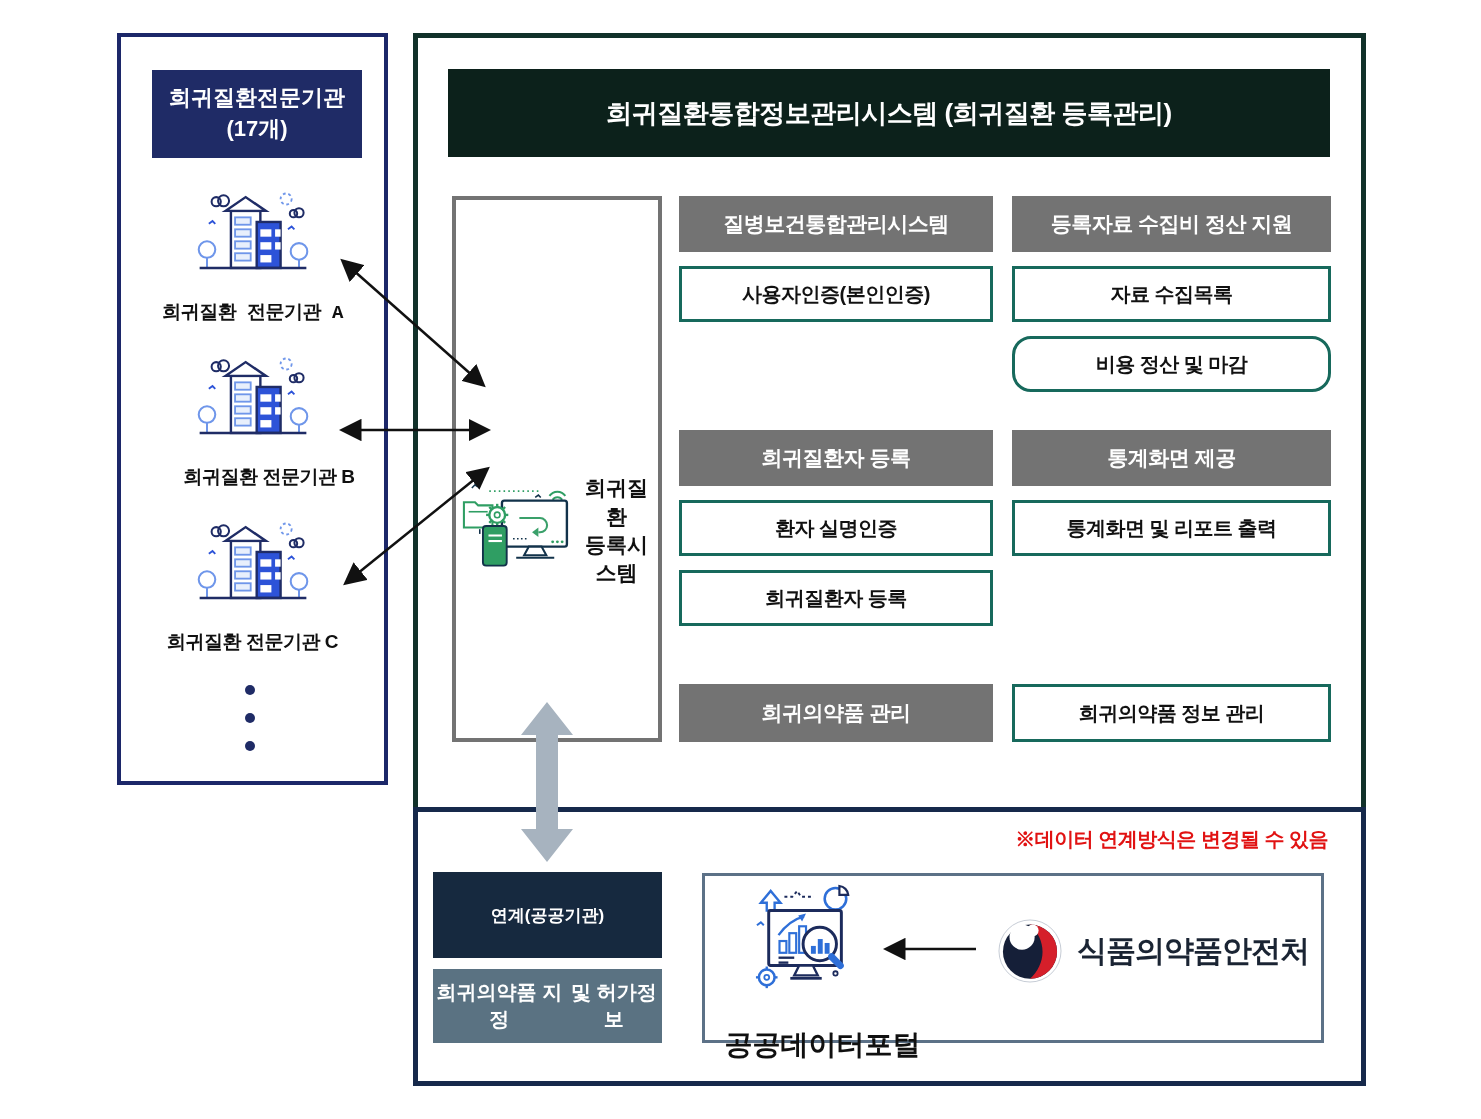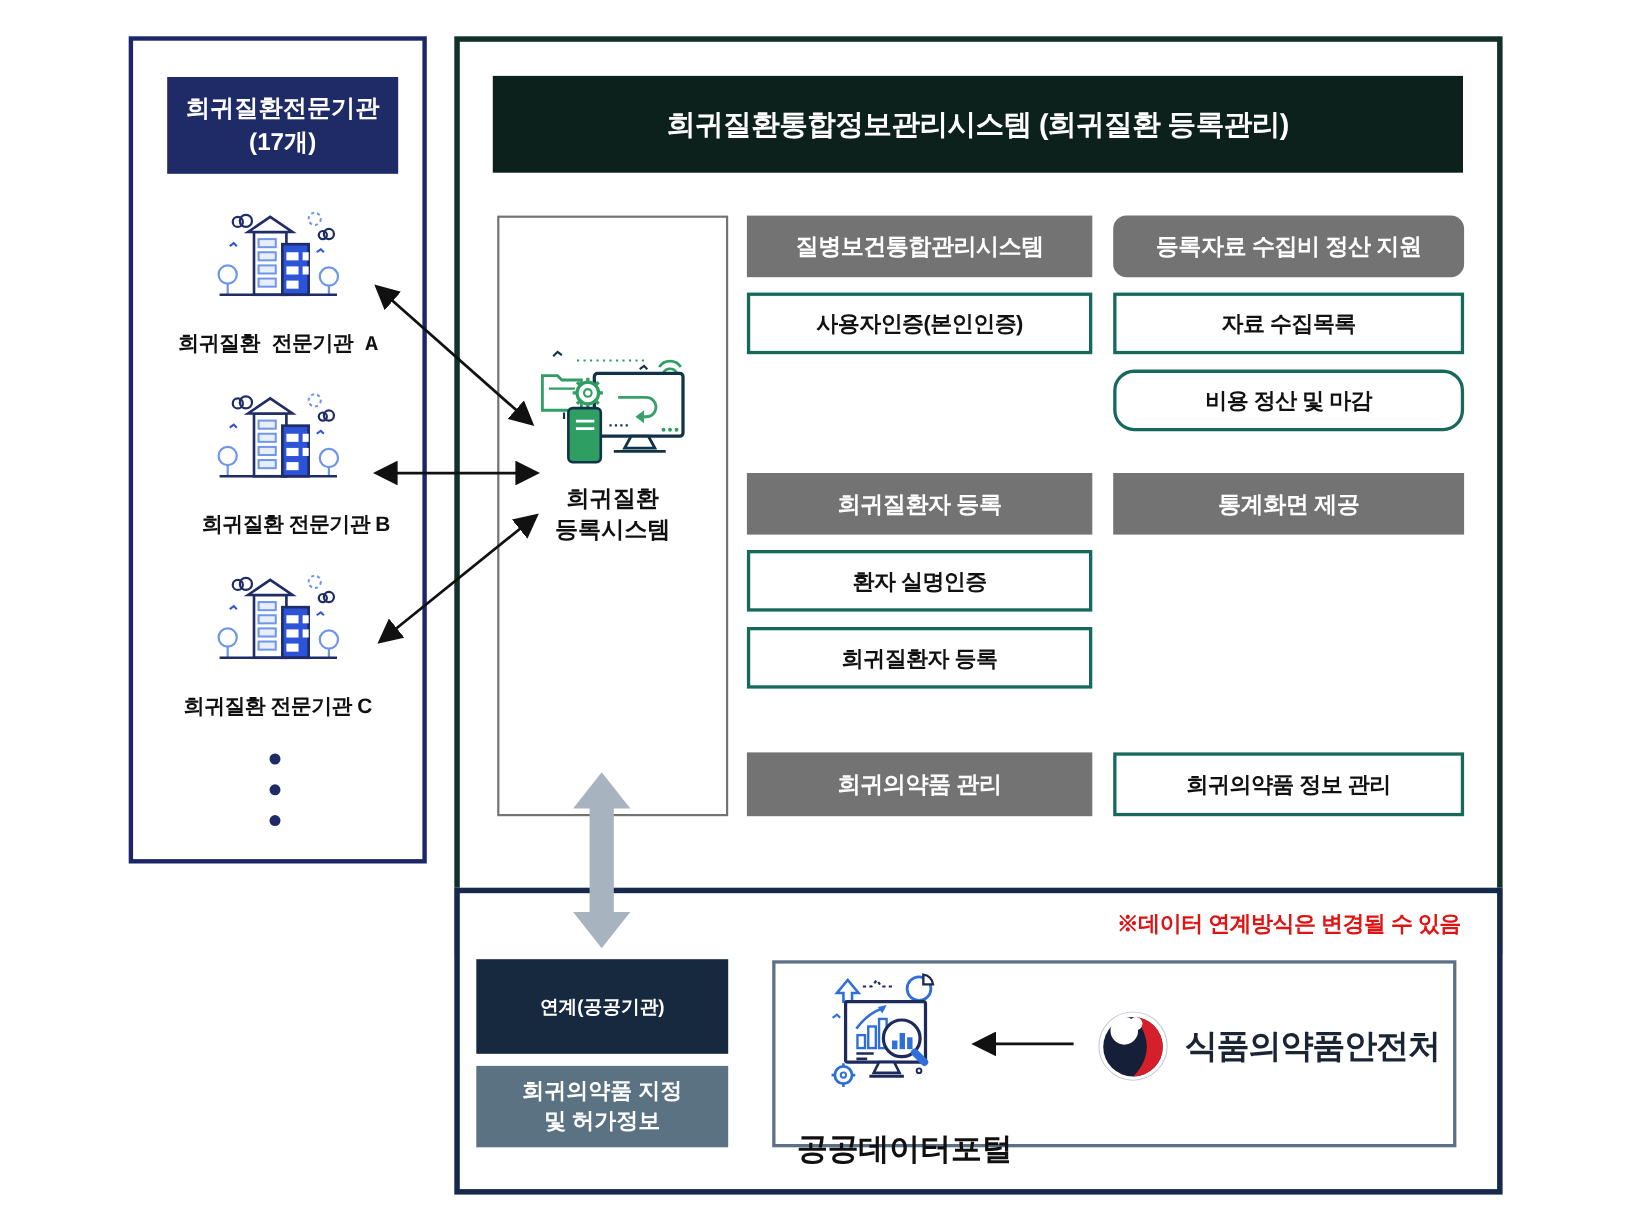--- a/index.html
+++ b/index.html
@@ -13,33 +13,33 @@
   .left-header{left:31px;top:33px;width:210px;height:88px;background:#1f2b66;color:#fff;
                font-size:22px;font-weight:bold;line-height:1.4;flex-direction:column;}
   .inst{left:0;width:100%;text-align:center;}
   .inst-label{left:0;width:100%;text-align:center;font-size:19px;font-weight:600;color:#101010;letter-spacing:-0.5px;}
   .dot{width:10px;height:10px;border-radius:50%;background:#1f2b66;}
 
   
   .main-panel{left:413px;top:33px;width:953px;height:835px;border:5px solid #11312a;background:#fff;}
   .main-header{left:30px;top:31px;width:882px;height:88px;background:#0c211b;color:#fff;
                font-size:26px;font-weight:bold;letter-spacing:-0.5px;}
-  .registry-box{left:34px;top:158px;width:210px;height:546px;border:2px solid #737373;background:#fff;
-                display:flex;flex-direction:column;align-items:center;padding-top:114px;}
+  .registry-box{left:34px;top:158px;width:210px;height:546px;border:4px solid #737373;background:#fff;
+                display:flex;align-items:center;padding-top:114px;}
   .registry-label{margin-top:10px;text-align:center;font-size:21px;font-weight:600;color:#101010;line-height:1.35;}
   .ghead{background:#737373;color:#fff;font-size:21px;font-weight:bold;height:56px;letter-spacing:-0.5px;}
   .gitem{background:#fff;border:3px solid #17695c;color:#111;font-size:20px;font-weight:600;height:56px;letter-spacing:-0.5px;}
   .c1{left:261px;width:314px;} .c2{left:594px;width:319px;}
 
   
   .bottom-panel{left:413px;top:807px;width:953px;height:279px;border:5px solid #16294b;background:#fff;}
   .note{top:14px;right:33px;color:#e11212;font-size:20px;font-weight:bold;letter-spacing:-0.5px;}
   .link-header{left:15px;top:60px;width:229px;height:86px;background:#16293f;color:#fff;font-size:17px;font-weight:bold;}
   .link-item{left:15px;top:157px;width:229px;height:74px;background:#5a7282;color:#fff;font-size:20px;
-             font-weight:600;line-height:1.35;flex-direction:column;}
+             font-weight:600;line-height:1.35;flex-direction:row;}
   .portal-box{left:284px;top:61px;width:622px;height:170px;border:3px solid #5c7187;background:#fff;}
   .portal-icon{left:48px;top:8px;}
   .portal-label{left:10px;top:136px;width:215px;text-align:center;font-size:28px;font-weight:600;color:#101010;margin-top:14px;}
   .agency{left:292px;top:42px;display:flex;align-items:center;gap:14px;}
   .agency-label{font-size:30px;font-weight:bold;color:#1a2433;letter-spacing:-1px;}
 
   .overlay{position:absolute;left:0;top:0;z-index:6;pointer-events:none;}
 </style>
 </head>
 <body>
@@ -195,29 +195,30 @@
       </svg>
       <div class="registry-label">
         <span style="display:block">희귀질환</span>
         <span style="display:block">등록시스템</span>
       </div>
     </div>
 
     <div class="abs flexc ghead c1" style="top:158px;">질병보건통합관리시스템</div>
     <div class="abs flexc gitem c1" style="top:228px;">사용자인증(본인인증)</div>
 
-    <div class="abs flexc ghead c2" style="top:158px;border-radius:12px;">등록자료 수집비 정산 지원</div>
+    <div class="abs flexc ghead c2" style="top:158px;">등록자료 수집비 정산 지원</div>
     <div class="abs flexc gitem c2" style="top:228px;">자료 수집목록</div>
     <div class="abs flexc gitem c2" style="top:298px;border-radius:19px;">비용 정산 및 마감</div>
 
     <div class="abs flexc ghead c1" style="top:392px;">희귀질환자 등록</div>
     <div class="abs flexc gitem c1" style="top:462px;">환자 실명인증</div>
     <div class="abs flexc gitem c1" style="top:532px;">희귀질환자 등록</div>
 
     <div class="abs flexc ghead c2" style="top:392px;">통계화면 제공</div>
+    <div class="abs flexc gitem c2" style="top:462px;">통계화면 및 리포트 출력</div>
 
     <div class="abs flexc ghead c1" style="top:646px;height:58px;">희귀의약품 관리</div>
     <div class="abs flexc gitem c2" style="top:646px;height:58px;">희귀의약품 정보 관리</div>
   </div>
 
   <div class="abs bottom-panel">
     <div class="abs note">※데이터 연계방식은 변경될 수 있음</div>
 
     <div class="abs flexc link-header">연계(공공기관)</div>
 

